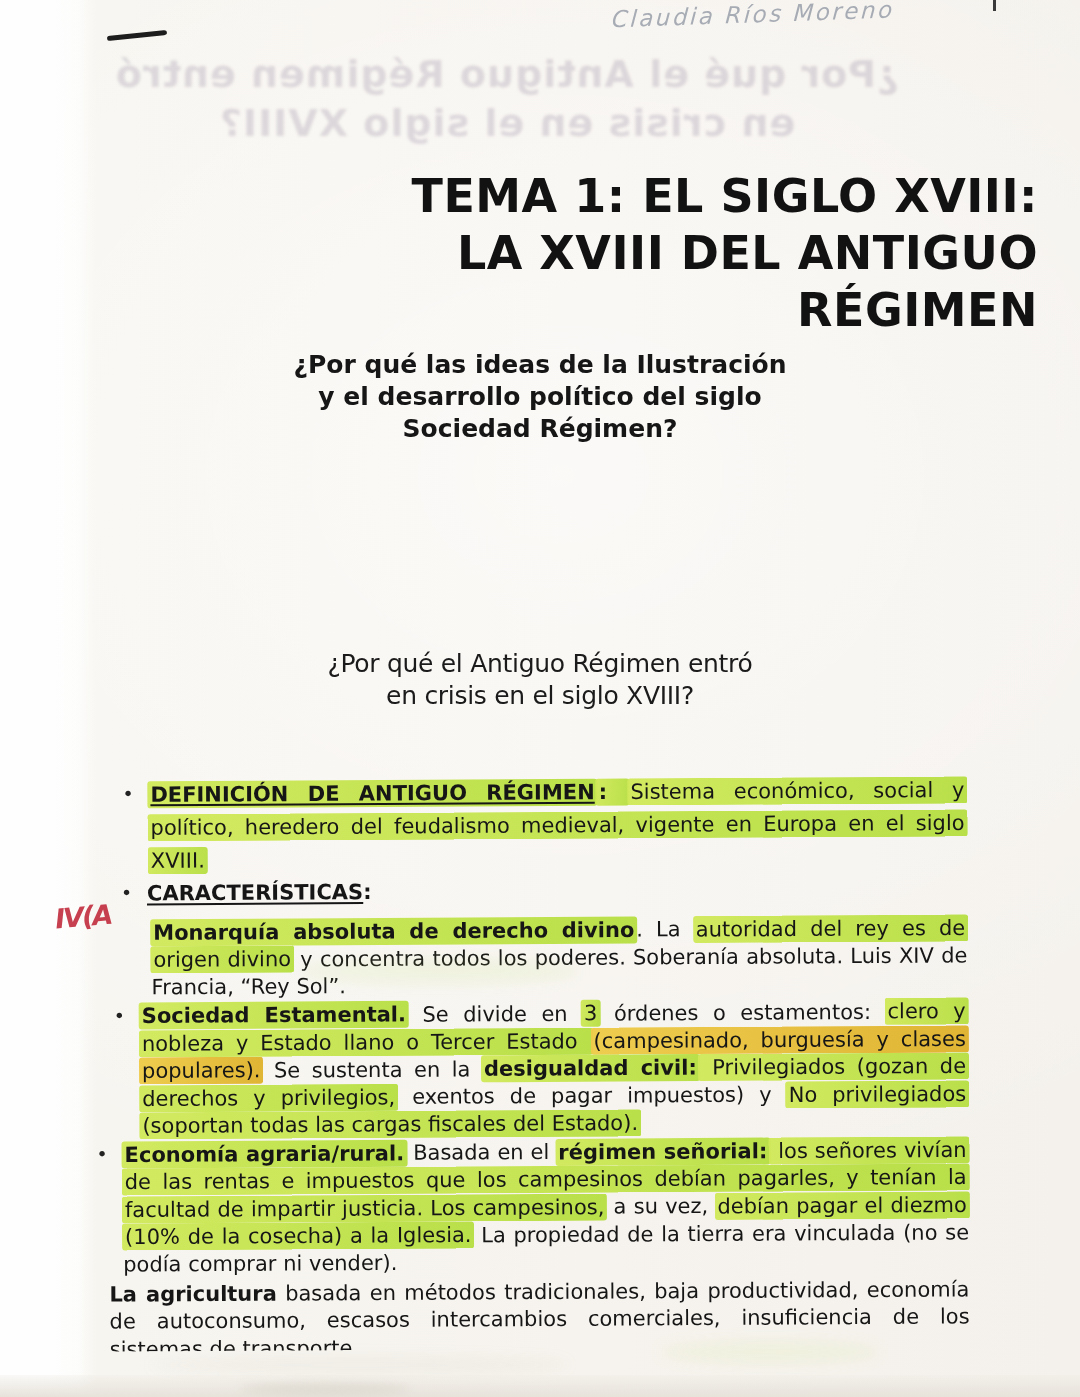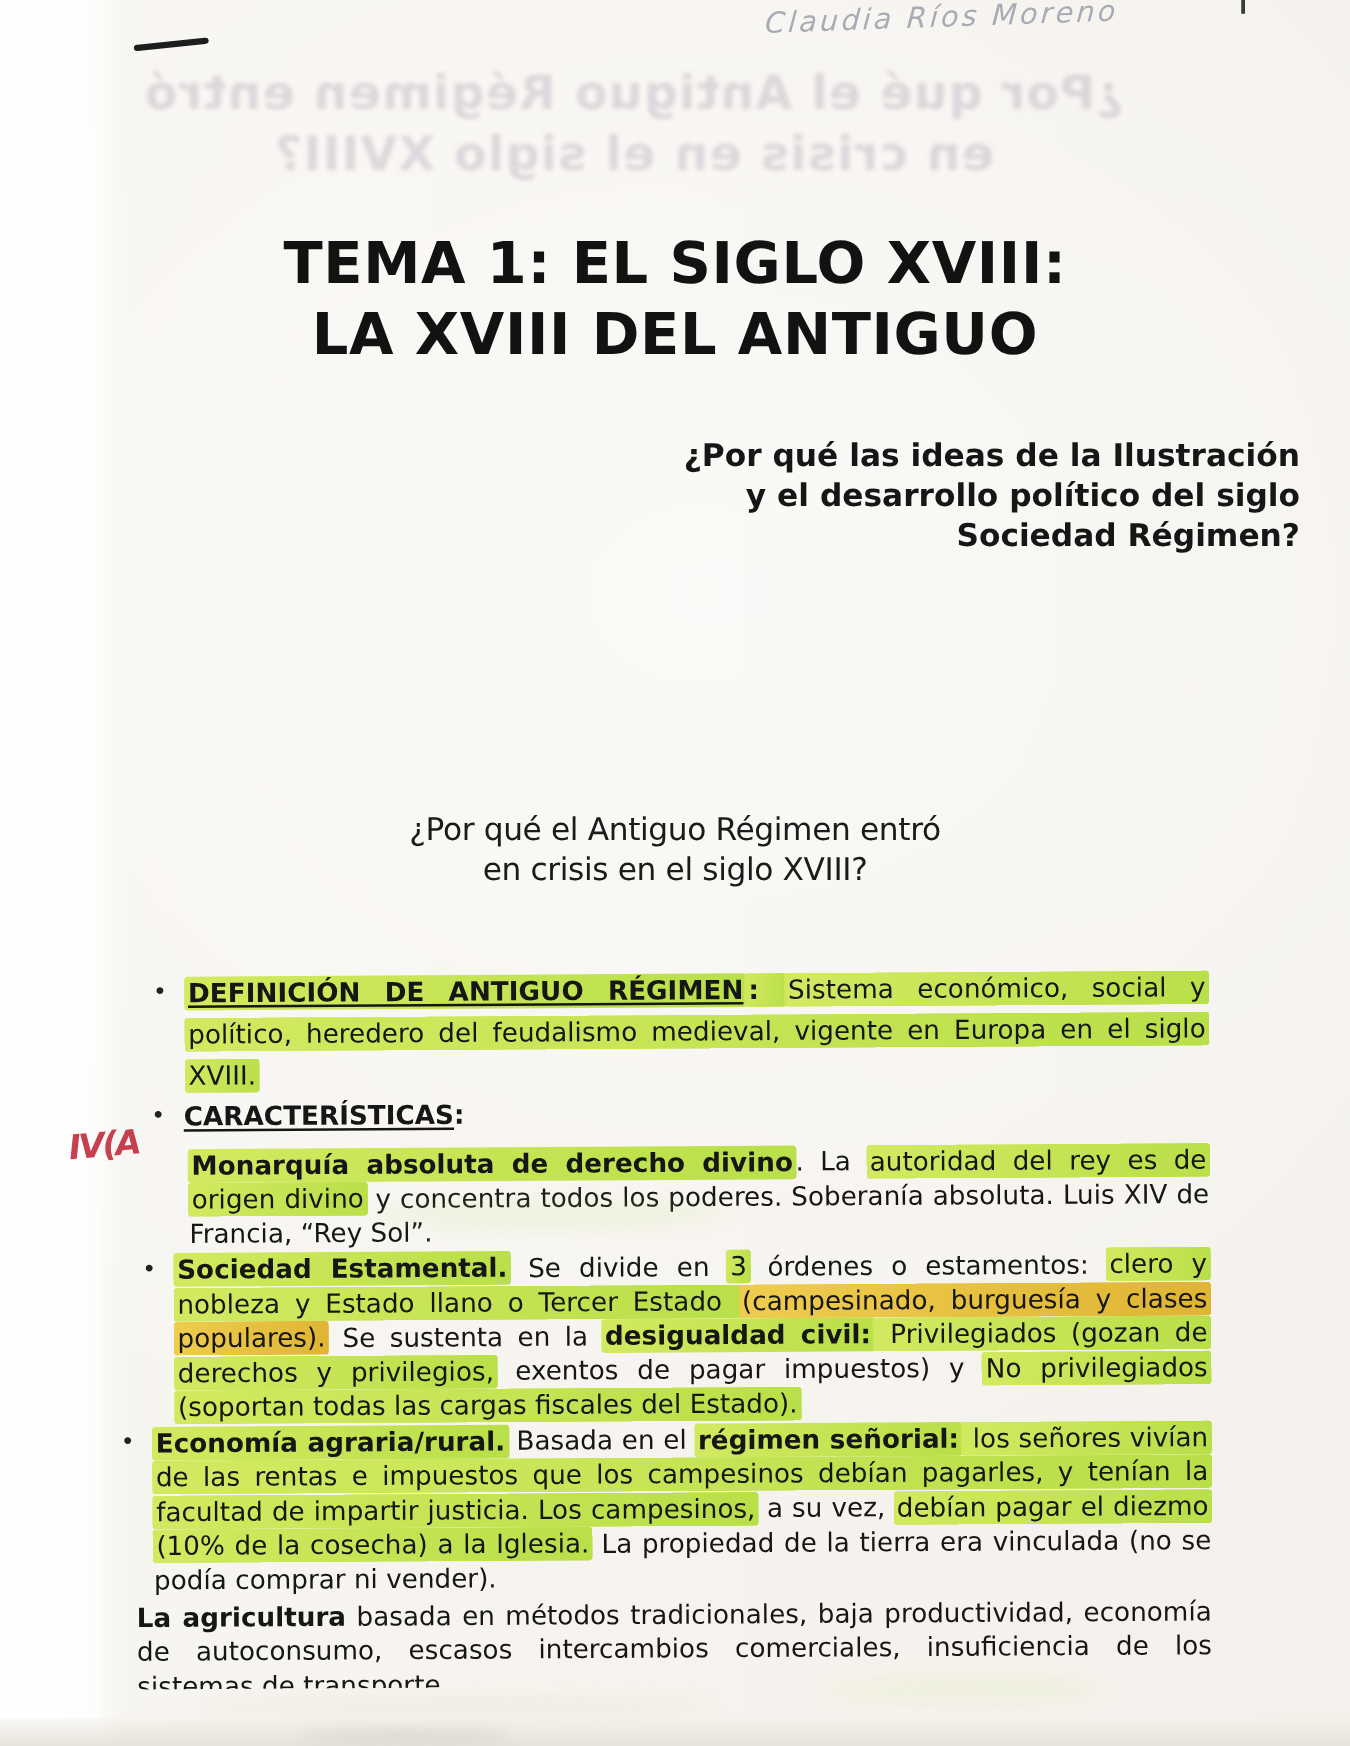--- a/index.html
+++ b/index.html
@@ -38,27 +38,27 @@
     background:#1d1d1d;border-radius:3px/2px;transform:rotate(-6deg);
   }
   .edge-tick{position:absolute;left:993px;top:0;width:3px;height:11px;background:#3a3a3a;}
   .handwriting{
     position:absolute;left:612px;top:0px;width:360px;
     font-size:23px;font-style:italic;letter-spacing:2.5px;
     color:#939aa6;opacity:.8;transform:rotate(-2deg) skewX(-6deg);
     white-space:nowrap;
   }
   .title{
-    position:absolute;top:166px;left:40px;right:40px;margin:16px;
-    text-align:center;font-size:46px;font-weight:bold;color:#121212;
+    position:absolute;top:166px;left:40px;right:40px;margin:2px;
+    text-align:right;font-size:46px;font-weight:bold;color:#121212;
     line-height:1.24;letter-spacing:.5px;
   }
   .subtitle{
     position:absolute;top:349px;left:40px;right:40px;
-    text-align:right;font-size:25px;font-weight:bold;color:#161616;
+    text-align:center;font-size:25px;font-weight:bold;color:#161616;
     line-height:1.28;
   }
   .heading2{
     position:absolute;top:648px;left:20px;right:20px;margin:0;
     text-align:center;font-size:25px;font-weight:normal;color:#1b1b1b;
     line-height:1.28;letter-spacing:-.3px;
   }
   .red-note{
     position:absolute;left:55px;top:901px;
     color:#c12c3e;font-size:27px;font-weight:bold;font-style:italic;
@@ -102,20 +102,21 @@
   </div>
 
   <div class="pen-dash"></div>
   <div class="edge-tick"></div>
 
   <div class="handwriting">Claudia Ríos Moreno</div>
 
   <h1 class="title">
     <div>TEMA 1: EL SIGLO XVIII:</div>
     <div>LA XVIII DEL ANTIGUO</div>
+    <div>RÉGIMEN</div>
   </h1>
 
   <div class="subtitle">
     <div>¿Por qué las ideas de la Ilustración</div>
     <div>y el desarrollo político del siglo</div>
     <div>Sociedad Régimen?</div>
   </div>
 
   <h2 class="heading2">
     <div>¿Por qué el Antiguo Régimen entró</div>

